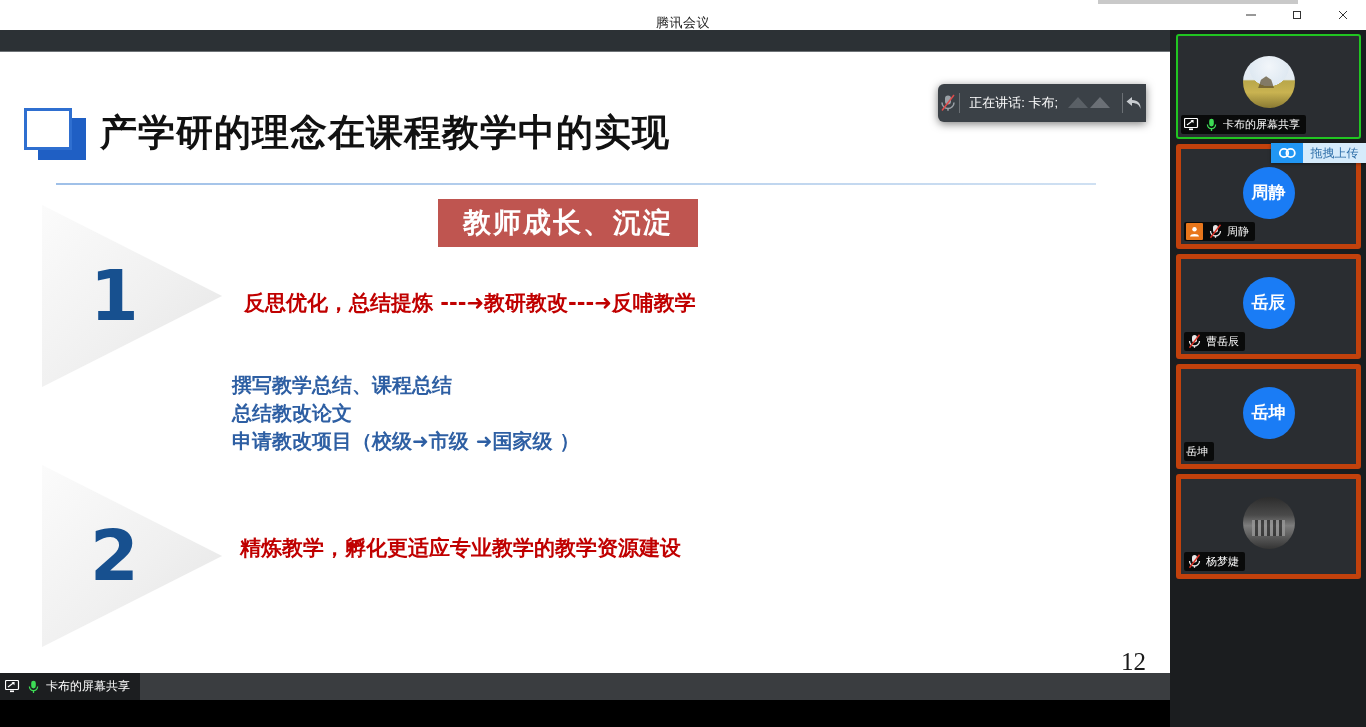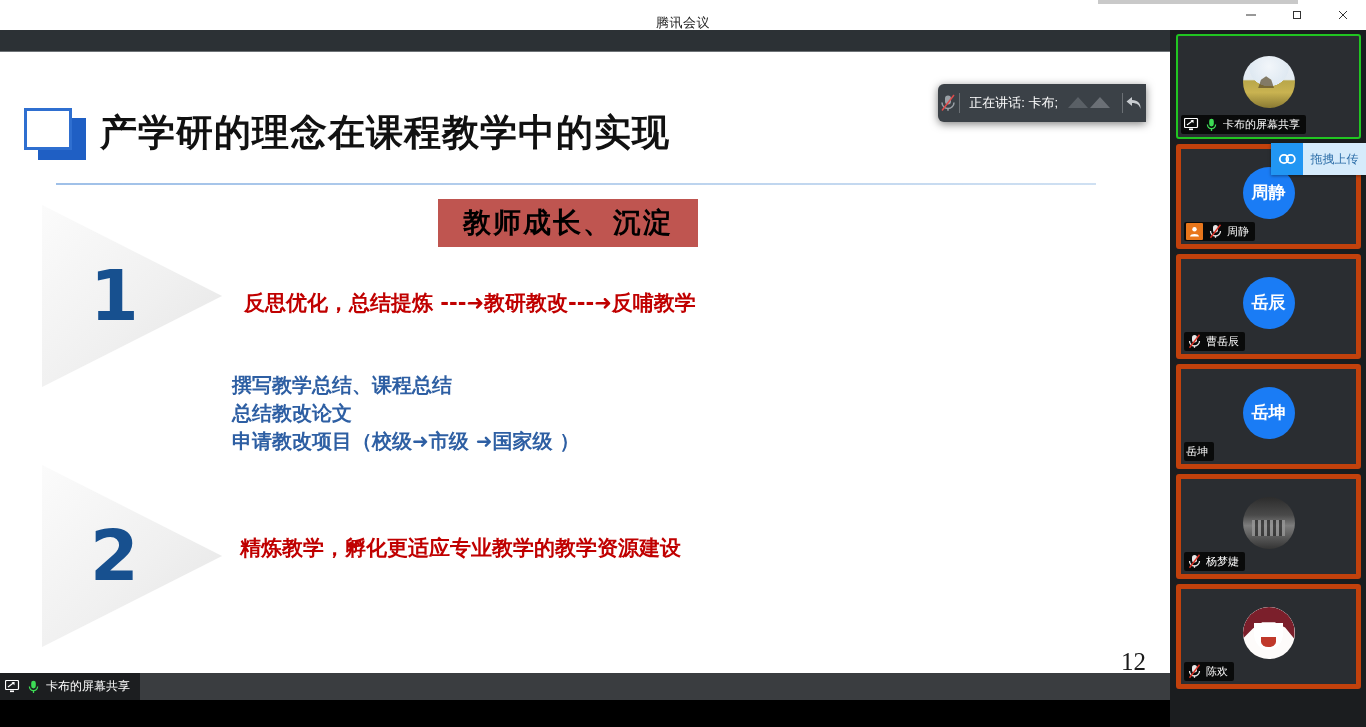--- a/index.html
+++ b/index.html
@@ -81,21 +81,21 @@
     background: linear-gradient(to right,#9fc0e8,#cfe0f2);
   }
   .banner {
     position: absolute; left: 438px; top: 146px;
     width: 260px; height: 48px;
     background: #bf5550;
     display: flex; align-items: center; justify-content: center;
   }
   .banner-text {
     font-family: "DejaVu Sans", sans-serif;
-    font-size: 28px; font-weight: bold; color: #000000;
+    font-size: 28px; font-weight: bold; color: #ffffff;
     letter-spacing: 2px;
   }
 
   
   .tri {
     position: absolute;
     width: 180px; height: 182px;
   }
   .tri .shape {
     position: absolute; inset: 0;
@@ -235,21 +235,21 @@
   .host-badge {
     width: 17px; height: 17px; background: #e8761c;
     display:flex; align-items:center; justify-content:center;
     border-radius: 1px; flex: none;
   }
   .icon-slot { width: 16px; height: 16px; flex: none; display:flex; align-items:center; justify-content:center; }
 
   
   .netdisk {
     position: absolute; left: 1271px; top: 143px;
-    width: 95px; height: 32px;
+    width: 95px; height: 20px;
     display: flex; align-items: stretch;
     box-shadow: 0 1px 3px rgba(0,0,0,.4);
   }
   .netdisk-icon {
     width: 32px; background: #2196f3;
     display:flex; align-items:center; justify-content:center;
   }
   .netdisk-label {
     flex: 1; background: #d6ebfb;
     display:flex; align-items:center; justify-content:center;
@@ -457,38 +457,20 @@
           <rect x="4" y="1" width="5" height="7.5" rx="2.5" fill="#e6e6e6"></rect>
           <path d="M1.5 7 a5 5 0 0 0 10 0" fill="none" stroke="#e6e6e6" stroke-width="1.3"></path>
           <line x1="6.5" y1="11.6" x2="6.5" y2="13.8" stroke="#e6e6e6" stroke-width="1.3"></line>
           <line x1="1.5" y1="13.8" x2="11.5" y2="0.8" stroke="#d93025" stroke-width="1.4"></line>
         </svg>
       </span>
       <span class="nm">杨梦婕</span>
     </div>
   </div>
 
-  <div class="tile">
-    <div class="avatar photo-girl">
-      <span class="hair"></span>
-        <span class="face"></span>
-        <span class="mouth"></span>
-    </div>
-    <div class="name-chip">
-      <span class="icon-slot">
-        <svg width="13" height="15" viewBox="0 0 13 15">
-          <rect x="4" y="1" width="5" height="7.5" rx="2.5" fill="#e6e6e6"></rect>
-          <path d="M1.5 7 a5 5 0 0 0 10 0" fill="none" stroke="#e6e6e6" stroke-width="1.3"></path>
-          <line x1="6.5" y1="11.6" x2="6.5" y2="13.8" stroke="#e6e6e6" stroke-width="1.3"></line>
-          <line x1="1.5" y1="13.8" x2="11.5" y2="0.8" stroke="#d93025" stroke-width="1.4"></line>
-        </svg>
-      </span>
-      <span class="nm">陈欢</span>
-    </div>
-  </div>
 </div>
 
 <div class="netdisk">
   <div class="netdisk-icon">
     <svg width="20" height="16" viewBox="0 0 20 16">
       <circle cx="7" cy="8" r="4.2" fill="none" stroke="#fff" stroke-width="1.8"></circle>
       <circle cx="13.6" cy="8" r="4.2" fill="none" stroke="#fff" stroke-width="1.8"></circle>
     </svg>
   </div>
   <div class="netdisk-label">拖拽上传</div>

